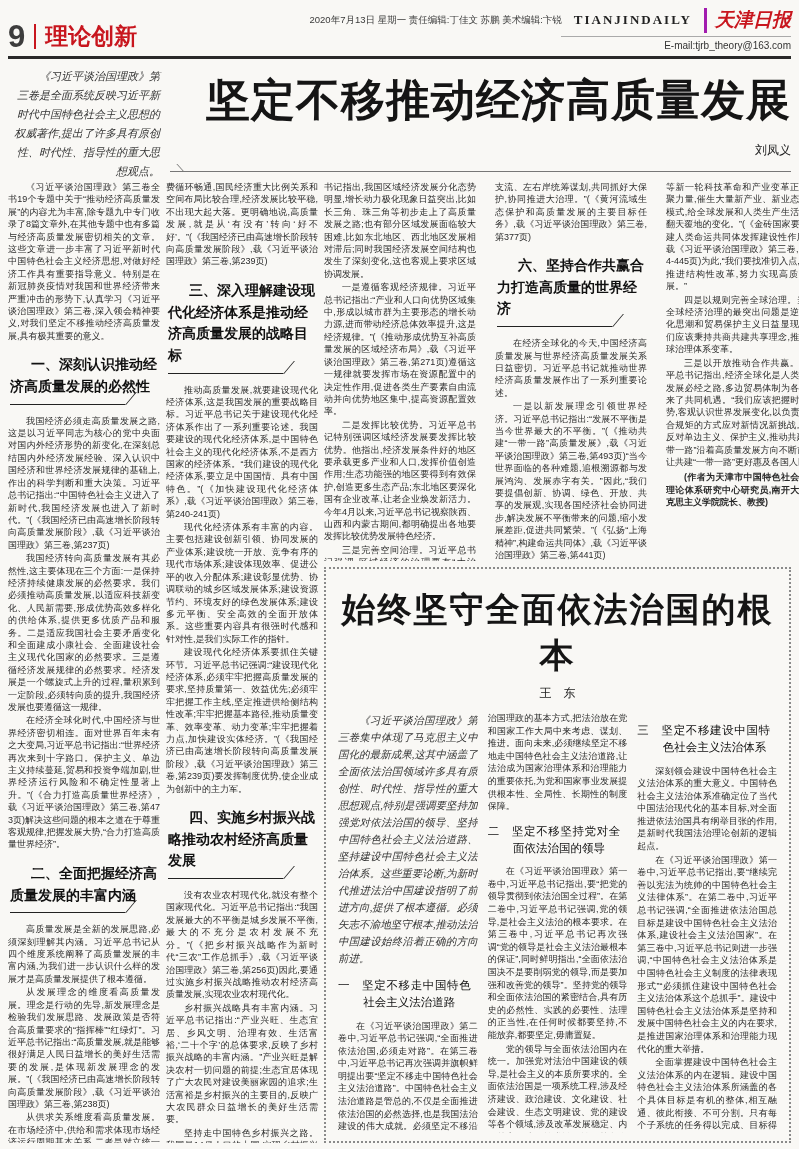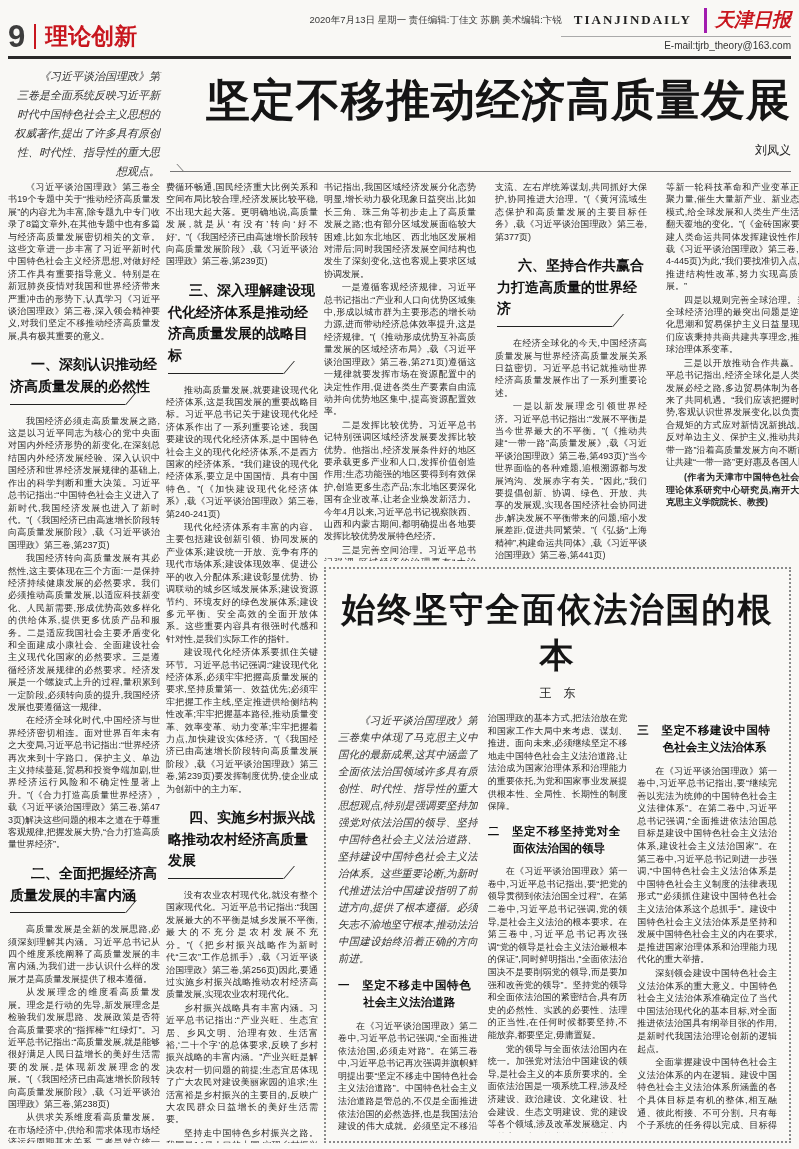--- a/index.html
+++ b/index.html
@@ -52,21 +52,21 @@
   .article2{flex:1;border:2px dotted #8a8a8a;margin-top:6px;padding:6px 12px 8px;
             box-sizing:border-box;overflow:hidden;display:flex;flex-direction:column;}
   .a2-title{font-size:34px;font-weight:900;text-align:center;letter-spacing:2px;
             margin:12px 0 6px;color:#151515;}
   .a2-byline{text-align:center;font-size:12px;margin-bottom:10px;color:#222;}
   .a2-cols{display:flex;gap:10px;flex:1;overflow:hidden;}
   .a2col{flex:1;overflow:hidden;font-size:9px;line-height:1.4;text-align:justify;
          word-break:break-all;color:#2b2b2b;min-width:0;}
   .intro-para{font-family:"Liberation Serif","DejaVu Serif",serif;font-style:italic;
               font-size:10.5px;line-height:1.62;text-indent:2em;margin:0 0 6px 0;color:#333;}
-  .sec-head2{font-weight:700;font-size:11.5px;margin:10px 7px 8px 0;padding-left:2.2em;
+  .sec-head2{font-weight:400;font-size:11.5px;margin:10px 7px 8px 0;padding-left:2.2em;
              text-indent:-2.2em;line-height:1.5;color:#111;}
 </style>
 </head>
 <body>
 
 <div class="page">
 
   <div class="masthead">
     <div class="mh-left">
       <span class="page-number">9</span>
@@ -149,22 +149,22 @@
               <div class="para">在《习近平谈治国理政》第二卷中,习近平总书记强调,“全面推进依法治国,必须走对路”。在第三卷中,习近平总书记再次强调并旗帜鲜明提出要“坚定不移走中国特色社会主义法治道路”。中国特色社会主义法治道路是管总的,不仅是全面推进依法治国的必然选择,也是我国法治建设的伟大成就。必须坚定不移沿着这条道路走下去。</div>
             </div>
           <div class="a2col">
               <div class="para cont">治国理政的基本方式,把法治放在党和国家工作大局中来考虑、谋划、推进。面向未来,必须继续坚定不移地走中国特色社会主义法治道路,让法治成为国家治理体系和治理能力的重要依托,为党和国家事业发展提供根本性、全局性、长期性的制度保障。</div>
               <div class="sec-head2">二　坚定不移坚持党对全面依法治国的领导</div>
               <div class="para">在《习近平谈治国理政》第一卷中,习近平总书记指出,要“把党的领导贯彻到依法治国全过程”。在第二卷中,习近平总书记强调,党的领导,是社会主义法治的根本要求。在第三卷中,习近平总书记再次强调“党的领导是社会主义法治最根本的保证”,同时鲜明指出,“全面依法治国决不是要削弱党的领导,而是要加强和改善党的领导”。坚持党的领导和全面依法治国的紧密结合,具有历史的必然性、实践的必要性、法理的正当性,在任何时候都要坚持,不能放弃,都要坚定,毋庸置疑。</div>
               <div class="para">党的领导与全面依法治国内在统一。加强党对法治中国建设的领导,是社会主义的本质所要求的。全面依法治国是一项系统工程,涉及经济建设、政治建设、文化建设、社会建设、生态文明建设、党的建设等各个领域,涉及改革发展稳定、内政外交国防、治党治国治军等各个方面,工程的复杂性、长期性、艰巨性,迫切需要统揽全局、协调各方的领导核心。</div>
             </div>
           <div class="a2col">
               <div class="sec-head2">三　坚定不移建设中国特色社会主义法治体系</div>
+              <div class="para">深刻领会建设中国特色社会主义法治体系的重大意义。中国特色社会主义法治体系准确定位了当代中国法治现代化的基本目标,对全面推进依法治国具有纲举目张的作用,是新时代我国法治理论创新的逻辑起点。</div>
               <div class="para">在《习近平谈治国理政》第一卷中,习近平总书记指出,要“继续完善以宪法为统帅的中国特色社会主义法律体系”。在第二卷中,习近平总书记强调,“全面推进依法治国总目标是建设中国特色社会主义法治体系,建设社会主义法治国家”。在第三卷中,习近平总书记则进一步强调,“中国特色社会主义法治体系是中国特色社会主义制度的法律表现形式”“必须抓住建设中国特色社会主义法治体系这个总抓手”。建设中国特色社会主义法治体系是坚持和发展中国特色社会主义的内在要求,是推进国家治理体系和治理能力现代化的重大举措。</div>
-              <div class="para">深刻领会建设中国特色社会主义法治体系的重大意义。中国特色社会主义法治体系准确定位了当代中国法治现代化的基本目标,对全面推进依法治国具有纲举目张的作用,是新时代我国法治理论创新的逻辑起点。</div>
               <div class="para">全面掌握建设中国特色社会主义法治体系的内在逻辑。建设中国特色社会主义法治体系所涵盖的各个具体目标是有机的整体,相互融通、彼此衔接、不可分割。只有每个子系统的任务得以完成、目标得以实现,建成中国特色社会主义法治体系才能水到渠成,从而使得各个子系统能够协调运行、达到优化。</div>
             </div>
         </div>
       </div>
     </div>
   </div>
 
 </div>
 
 </body></html>

